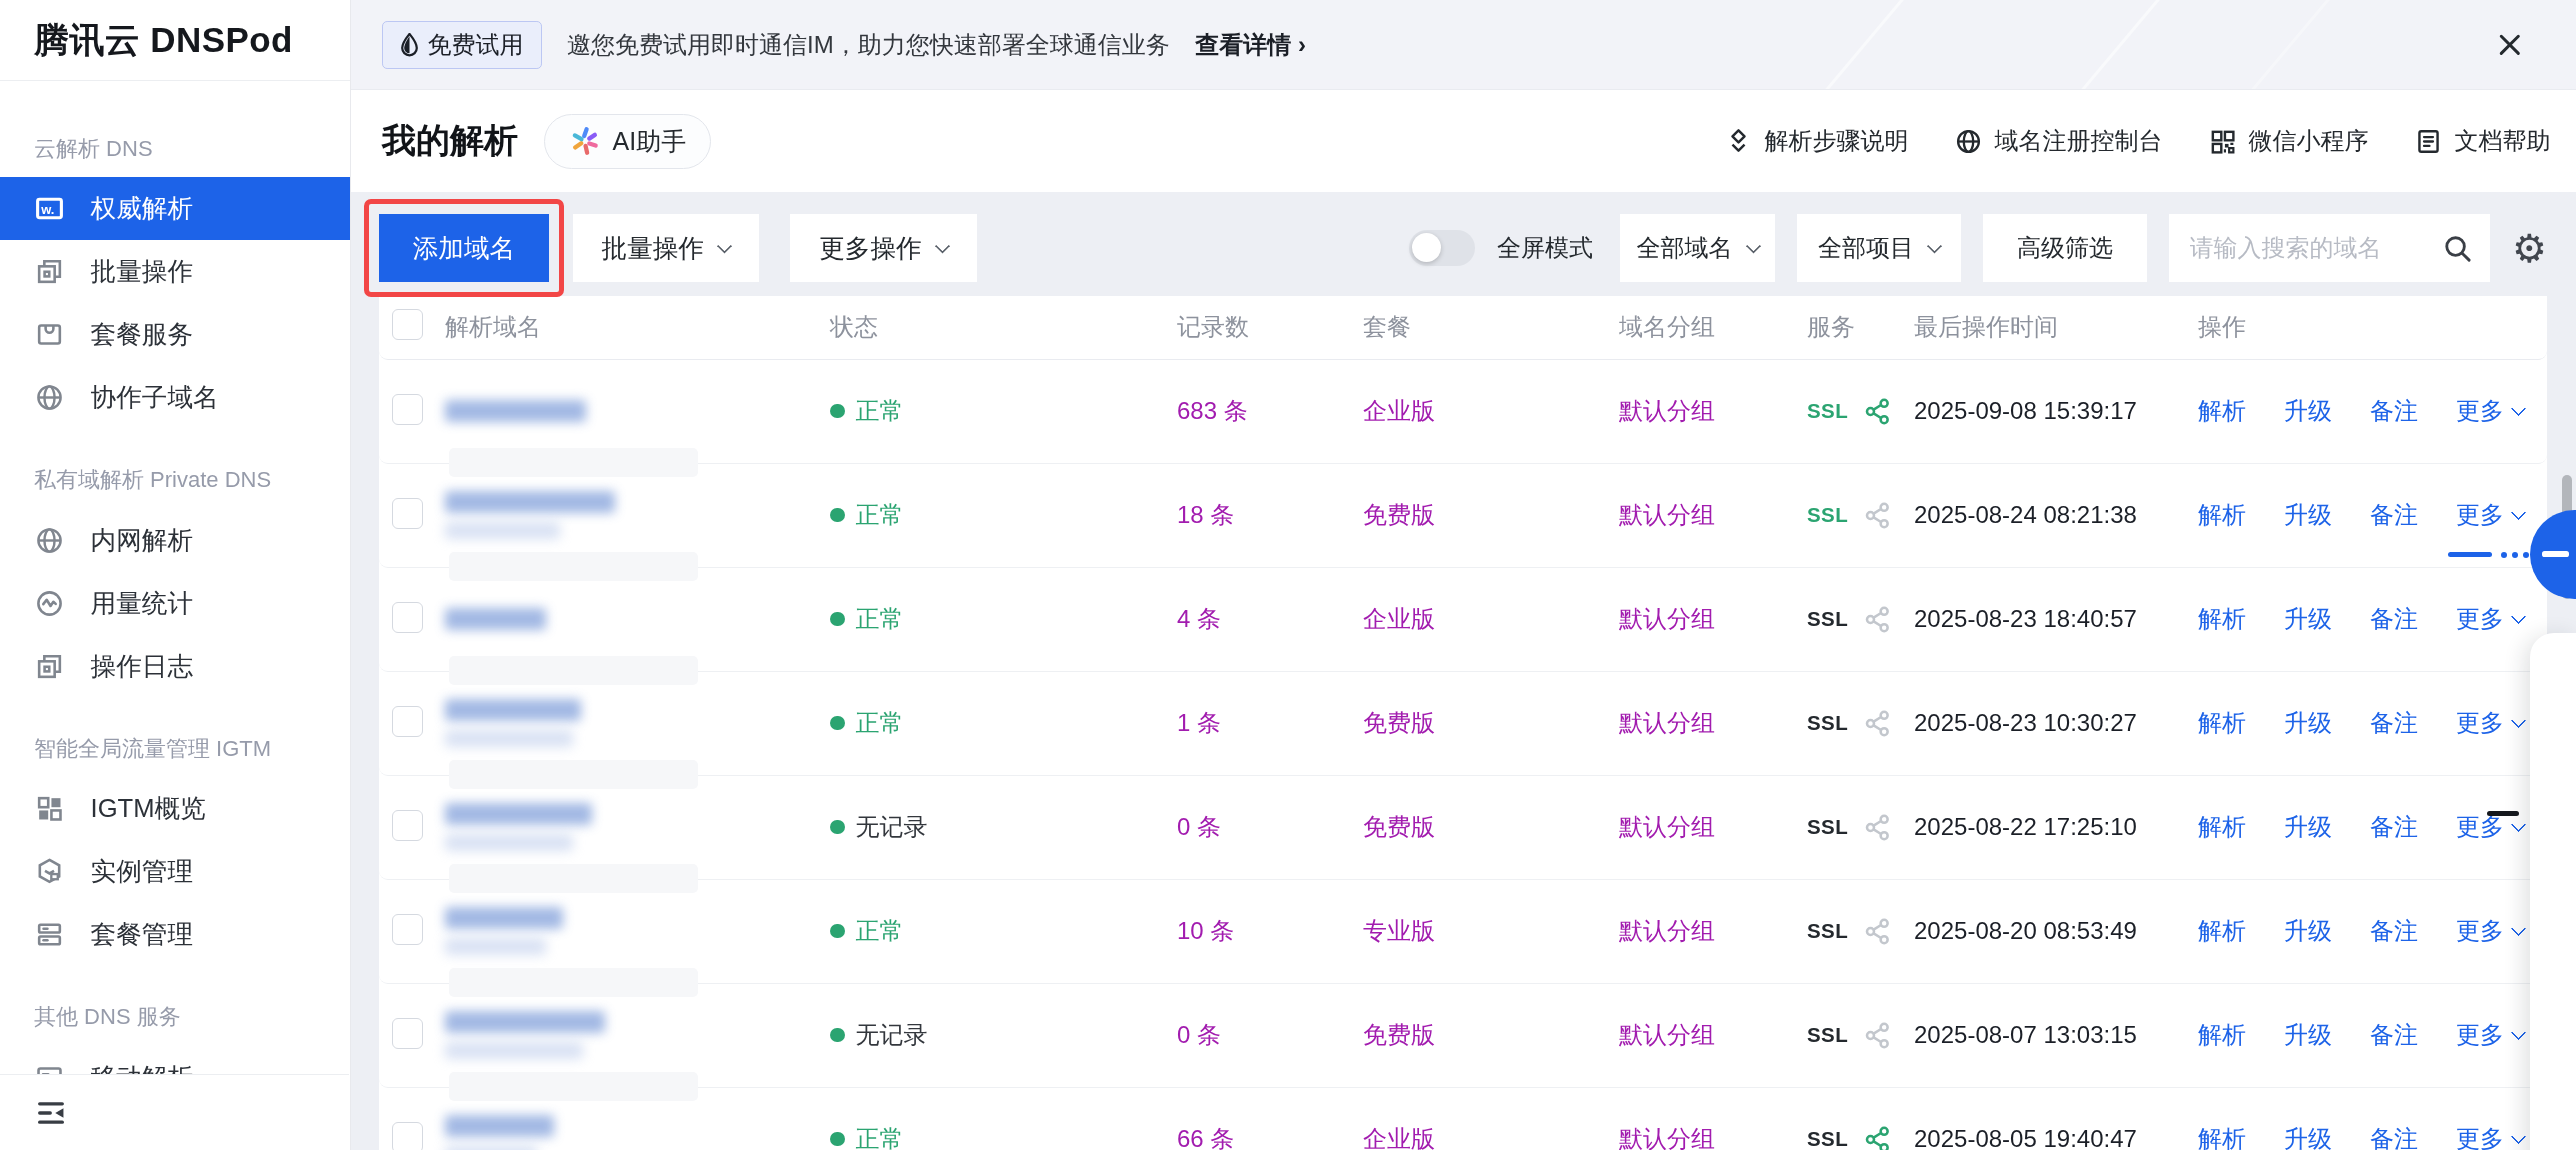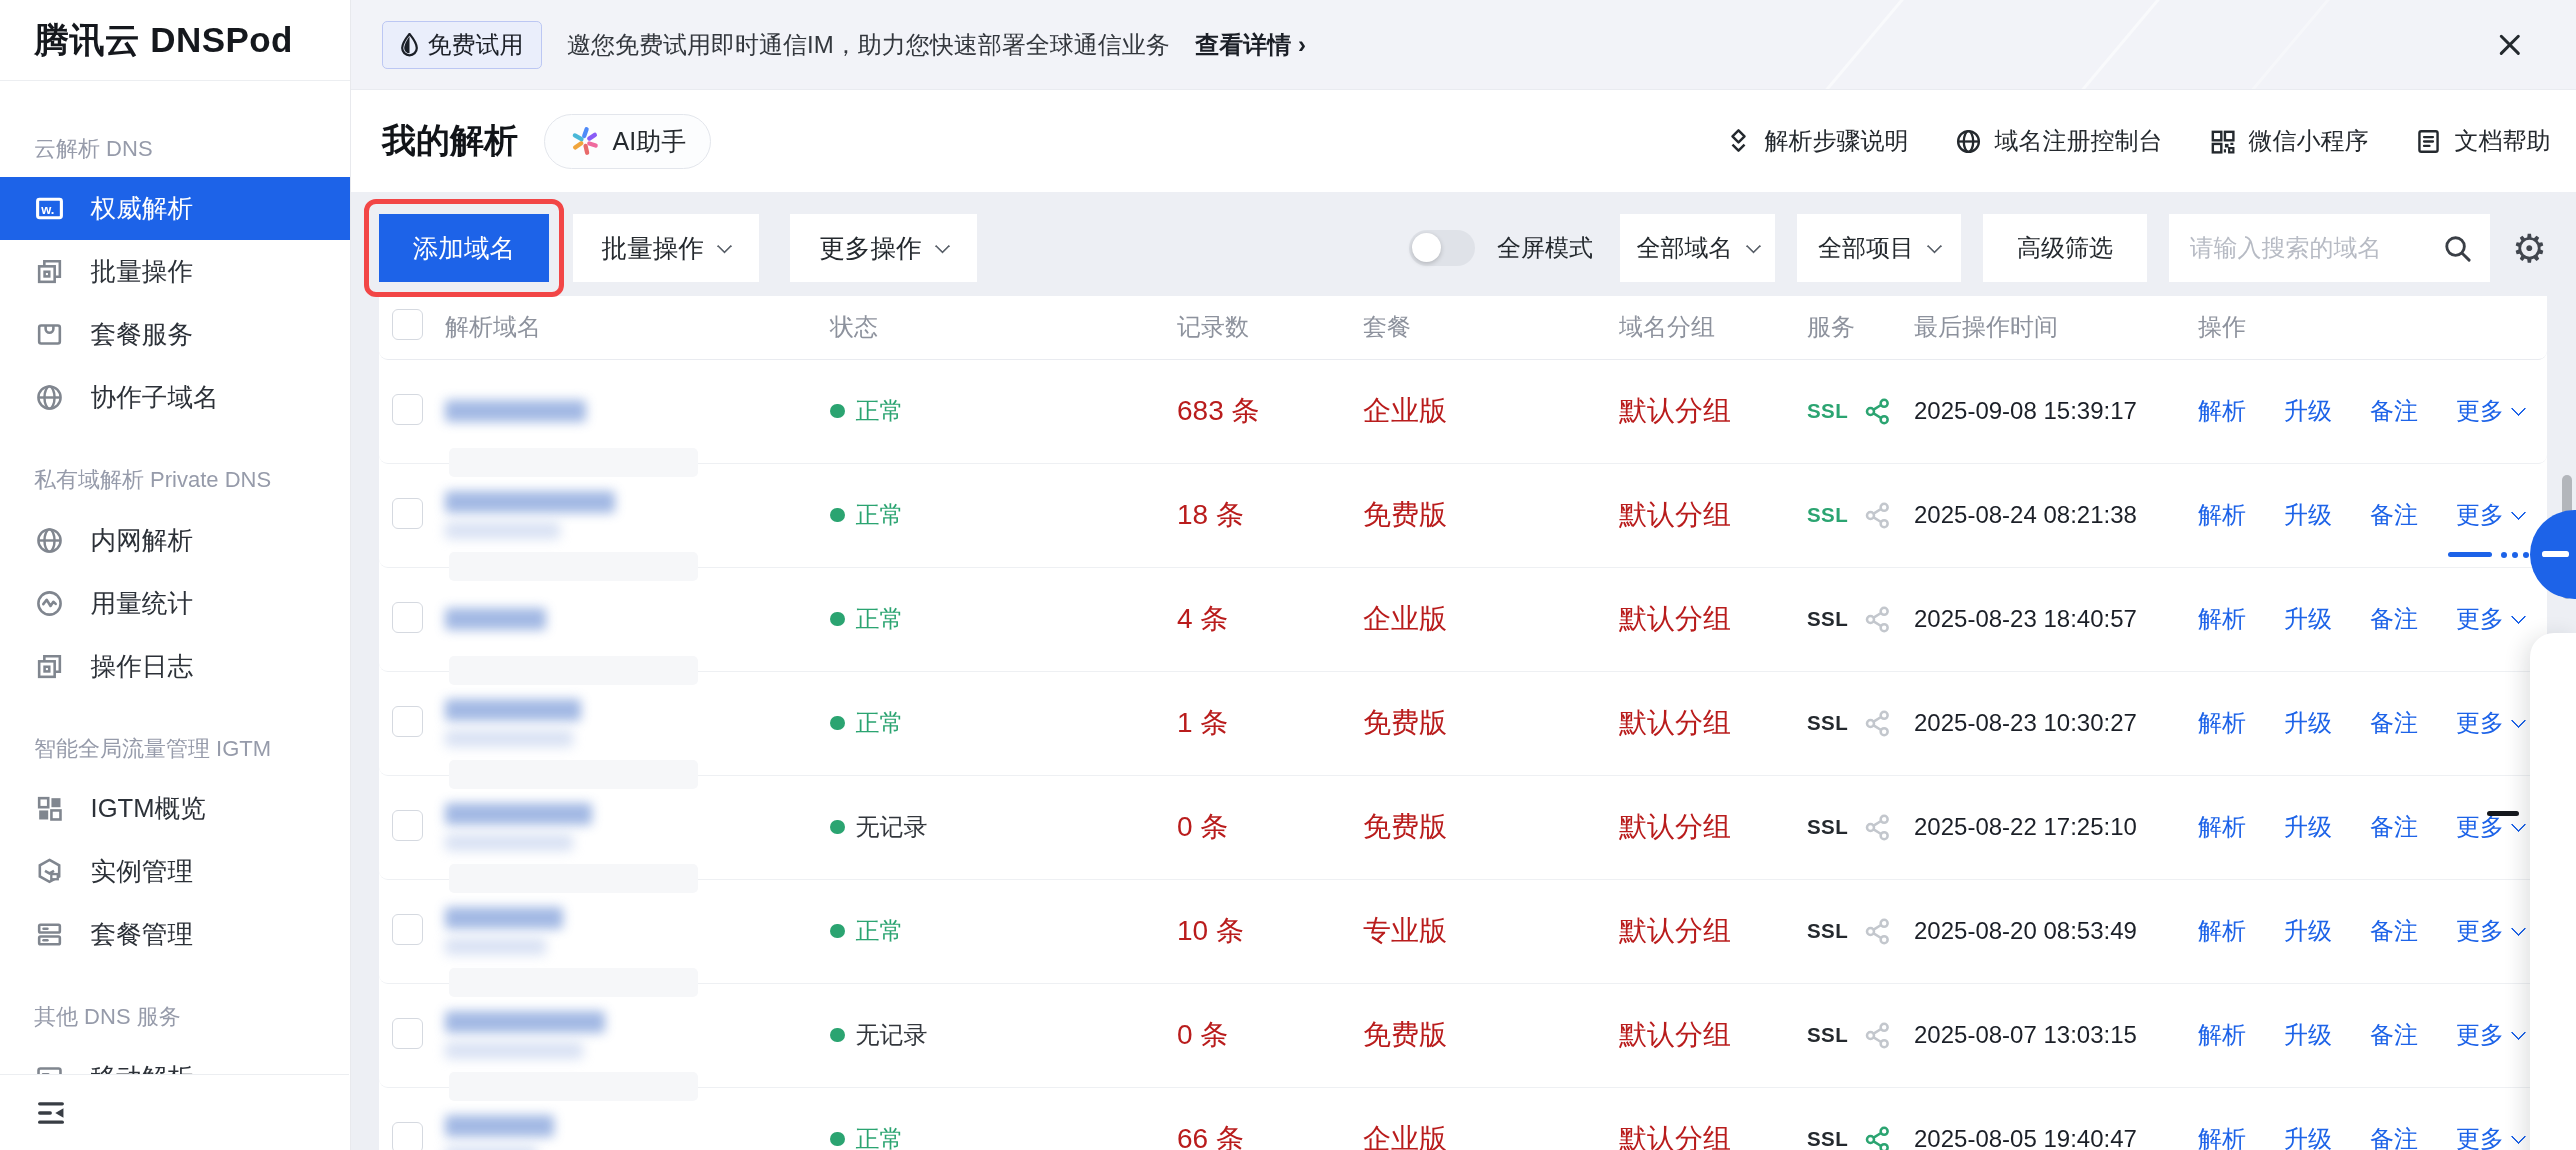--- a/index.html
+++ b/index.html
@@ -45,21 +45,21 @@
   .survey-deco { position:absolute; left:10.2px; top:-13.6px; width:49px; height:65px; transform:rotate(-4deg); filter:drop-shadow(0 3.4px 6.8px rgba(20,40,90,.25)); }
   .survey-deco svg { width:100%; height:100%; }
 
   
   .content { flex:1; padding:22px 29px 0 28px; }
   .toolbar { display:flex; align-items:center; height:68px; margin-bottom:13.6px; }
   .btn { height:68px; display:inline-flex; align-items:center; justify-content:center; font-size:25.6px; cursor:pointer; white-space:nowrap; }
   .btn-blue { background:#1d63e8; color:#fff; width:170px; }
   .btn-orange { background:#ef8b26; color:#fff; padding:0 32px; margin-right:24px; }
   .btn-white { background:#fff; color:#24292e; padding:0 29px; gap:15.3px; margin-right:31px; }
-  .red-wrap { border:5.1px solid #f24646; border-radius:12px; padding:10.2px; margin:-15.3px 8.5px -15.3px -15.3px; display:inline-flex; }
+  .red-wrap { border:5.1px solid #f24646; border-radius:7px; padding:10.2px; margin:-15.3px 8.5px -15.3px -15.3px; display:inline-flex; }
   .chev { width:11px; height:11px; border-right:2.6px solid #565d66; border-bottom:2.6px solid #565d66; transform:rotate(45deg) translate(-1.7px,-1.7px); display:inline-block; border-radius:0.9px; }
   .t-right { margin-left:auto; display:flex; align-items:center; gap:22px; }
   .toggle { width:66px; height:36px; border-radius:18px; background:#dfe2e8; position:relative; cursor:pointer; flex:none; }
   .toggle::after { content:""; position:absolute; left:3.4px; top:3.4px; width:29px; height:29px; border-radius:50%; background:#fff; box-shadow:0 1.7px 5.1px rgba(0,0,0,.2); }
   .t-label { font-size:24px; color:#24292e; margin-right:5.1px; white-space:nowrap; }
   .wbox { height:68px; background:#fff; display:flex; align-items:center; justify-content:center; gap:15.3px; font-size:24px; color:#24292e; cursor:pointer; white-space:nowrap; }
   .w-dom { width:155px; } .w-proj { width:164px; } .w-adv { width:164px; }
   .searchbox { width:321px; height:68px; background:#fff; display:flex; align-items:center; padding:0 17px 0 20.5px; gap:19px; }
   .searchbox input { border:none; outline:none; flex:1; min-width:0; font-size:24px; color:#24292e; font-family:inherit; background:transparent; }
   .searchbox input::placeholder { color:#b7bbc4; }
@@ -75,21 +75,21 @@
   .trow.last::after { display:none; }
   .cell { min-width:0; }
   .c-check { padding-left:12.8px; }
   .checkbox { width:31px; height:31px; border:1.7px solid #d5d9e0; border-radius:6px; background:#fff; display:inline-block; cursor:pointer; }
   .c-domain { display:flex; flex-direction:column; justify-content:center; gap:8.5px; }
   .blur1 { height:22px; border-radius:3.4px; background:#8ba7dd; filter:blur(5.1px); opacity:.8; cursor:pointer; }
   .blur2 { height:17px; border-radius:3.4px; background:#b9c9ea; filter:blur(6px); opacity:.55; }
   .c-status { display:flex; align-items:center; gap:11px; font-size:24px; }
   .dot { width:14.5px; height:14.5px; border-radius:50%; background:#2ba471; flex:none; }
   .stx.normal { color:#2ba471; } .stx.empty { color:#33373d; }
-  .c-rec, .c-plan, .c-group { font-size:28px; color:#b91c1c; }
+  .c-rec, .c-plan, .c-group { font-size:24px; color:#a21caf; }
   .c-time { font-size:24px; color:#1b1f27; }
   .c-svc { display:flex; align-items:center; gap:15.3px; }
   .ssl { font-size:20.5px; font-weight:700; letter-spacing:0.4px; cursor:pointer; }
   .ssl.green { color:#2ba471; } .ssl.dark { color:#24292e; }
   .share { display:flex; cursor:pointer; }
   .share svg { width:29px; height:29px; }
   .share.green { color:#2ba471; } .share.gray { color:#c3c7cd; }
   .c-act { display:flex; gap:38px; }
   .alink { color:#1d63e8; font-size:24px; cursor:pointer; white-space:nowrap; }
   .chev-blue { border-color:#1d63e8; margin-left:8.5px; transform:rotate(45deg) translate(-3.4px,-3.4px); }

